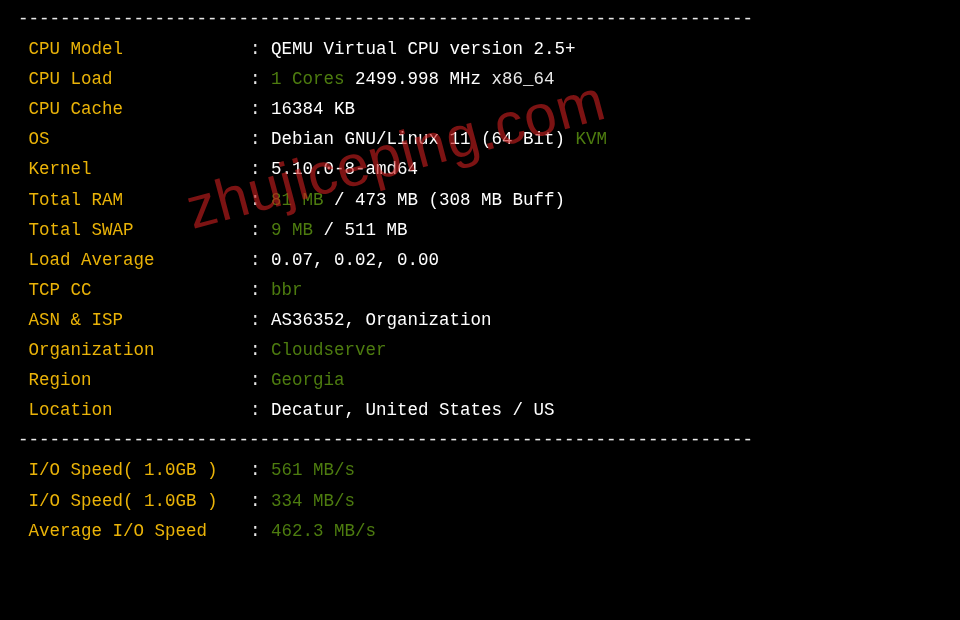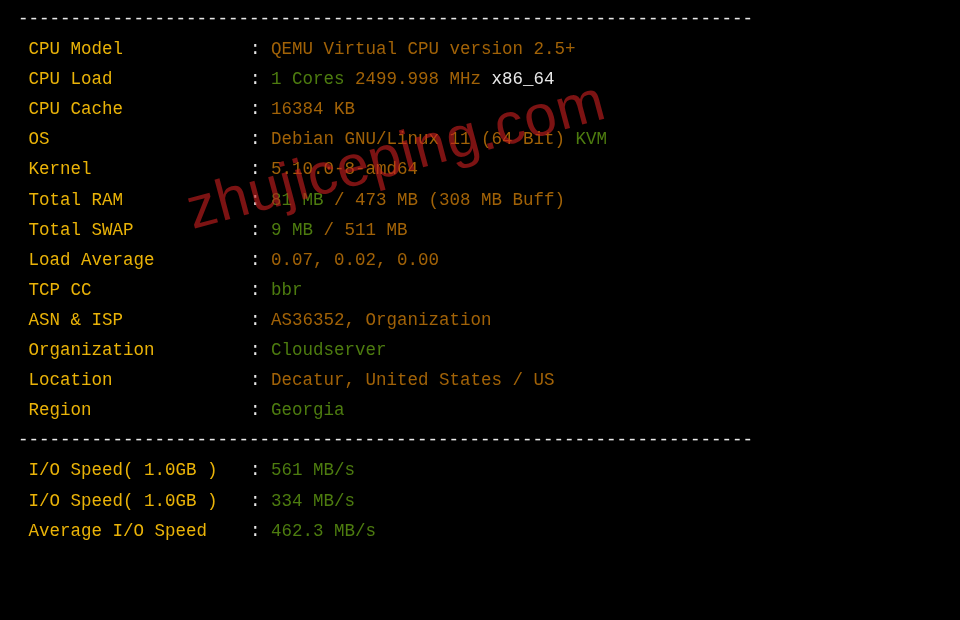--- a/index.html
+++ b/index.html
@@ -34,21 +34,21 @@
       white-space: pre;
     }
     .label {
       color: #eab308;
       display: inline-block;
       width: 232px;
     }
     .colon {
       color: #e8e8e8;
     }
-    .cyan { color: #a16207; font-family: Liberation Mono, monospace; }
+    .cyan { color: #ffffff; font-family: Liberation Mono, monospace; }
     .yellow { color: #4d7c0f; text-align: center; }
     .white { color: #e8e8e8; }
     .watermark {
       position: absolute;
       left: 180px;
       top: 120px;
       transform: rotate(-15deg);
       color: rgba(200, 30, 30, 0.62);
       font-family: Arial, sans-serif;
       font-size: 58px;
@@ -68,22 +68,22 @@
       <div class="row"><span class="label"> CPU Load</span><span class="colon">: </span><span class="yellow">1 Cores</span><span class="cyan"> 2499.998 MHz </span><span class="white">x86_64</span></div>
       <div class="row"><span class="label"> CPU Cache</span><span class="colon">: </span><span class="cyan">16384 KB</span></div>
       <div class="row"><span class="label"> OS</span><span class="colon">: </span><span class="cyan">Debian GNU/Linux 11 (64 Bit)</span><span class="yellow"> KVM</span></div>
       <div class="row"><span class="label"> Kernel</span><span class="colon">: </span><span class="cyan">5.10.0-8-amd64</span></div>
       <div class="row"><span class="label"> Total RAM</span><span class="colon">: </span><span class="yellow">81 MB</span><span class="cyan"> / </span><span class="cyan">473 MB</span><span class="cyan"> (308 MB Buff)</span></div>
       <div class="row"><span class="label"> Total SWAP</span><span class="colon">: </span><span class="yellow">9 MB</span><span class="cyan"> / </span><span class="cyan">511 MB</span></div>
       <div class="row"><span class="label"> Load Average</span><span class="colon">: </span><span class="cyan">0.07, 0.02, 0.00</span></div>
       <div class="row"><span class="label"> TCP CC</span><span class="colon">: </span><span class="yellow">bbr</span></div>
       <div class="row"><span class="label"> ASN &amp; ISP</span><span class="colon">: </span><span class="cyan">AS36352, Organization</span></div>
       <div class="row"><span class="label"> Organization</span><span class="colon">: </span><span class="yellow">Cloudserver</span></div>
+      <div class="row"><span class="label"> Region</span><span class="colon">: </span><span class="yellow">Georgia</span></div>
       <div class="row"><span class="label"> Location</span><span class="colon">: </span><span class="cyan">Decatur, United States / US</span></div>
-      <div class="row"><span class="label"> Region</span><span class="colon">: </span><span class="yellow">Georgia</span></div>
     </div>
   <div class="divider">----------------------------------------------------------------------</div>
   <div id="io-rows">
       <div class="row"><span class="label"> I/O Speed( 1.0GB )</span><span class="colon">: </span><span class="yellow">561 MB/s</span></div>
       <div class="row"><span class="label"> I/O Speed( 1.0GB )</span><span class="colon">: </span><span class="yellow">334 MB/s</span></div>
       <div class="row"><span class="label"> Average I/O Speed</span><span class="colon">: </span><span class="yellow">462.3 MB/s</span></div>
     </div>
 
 </div>
 

